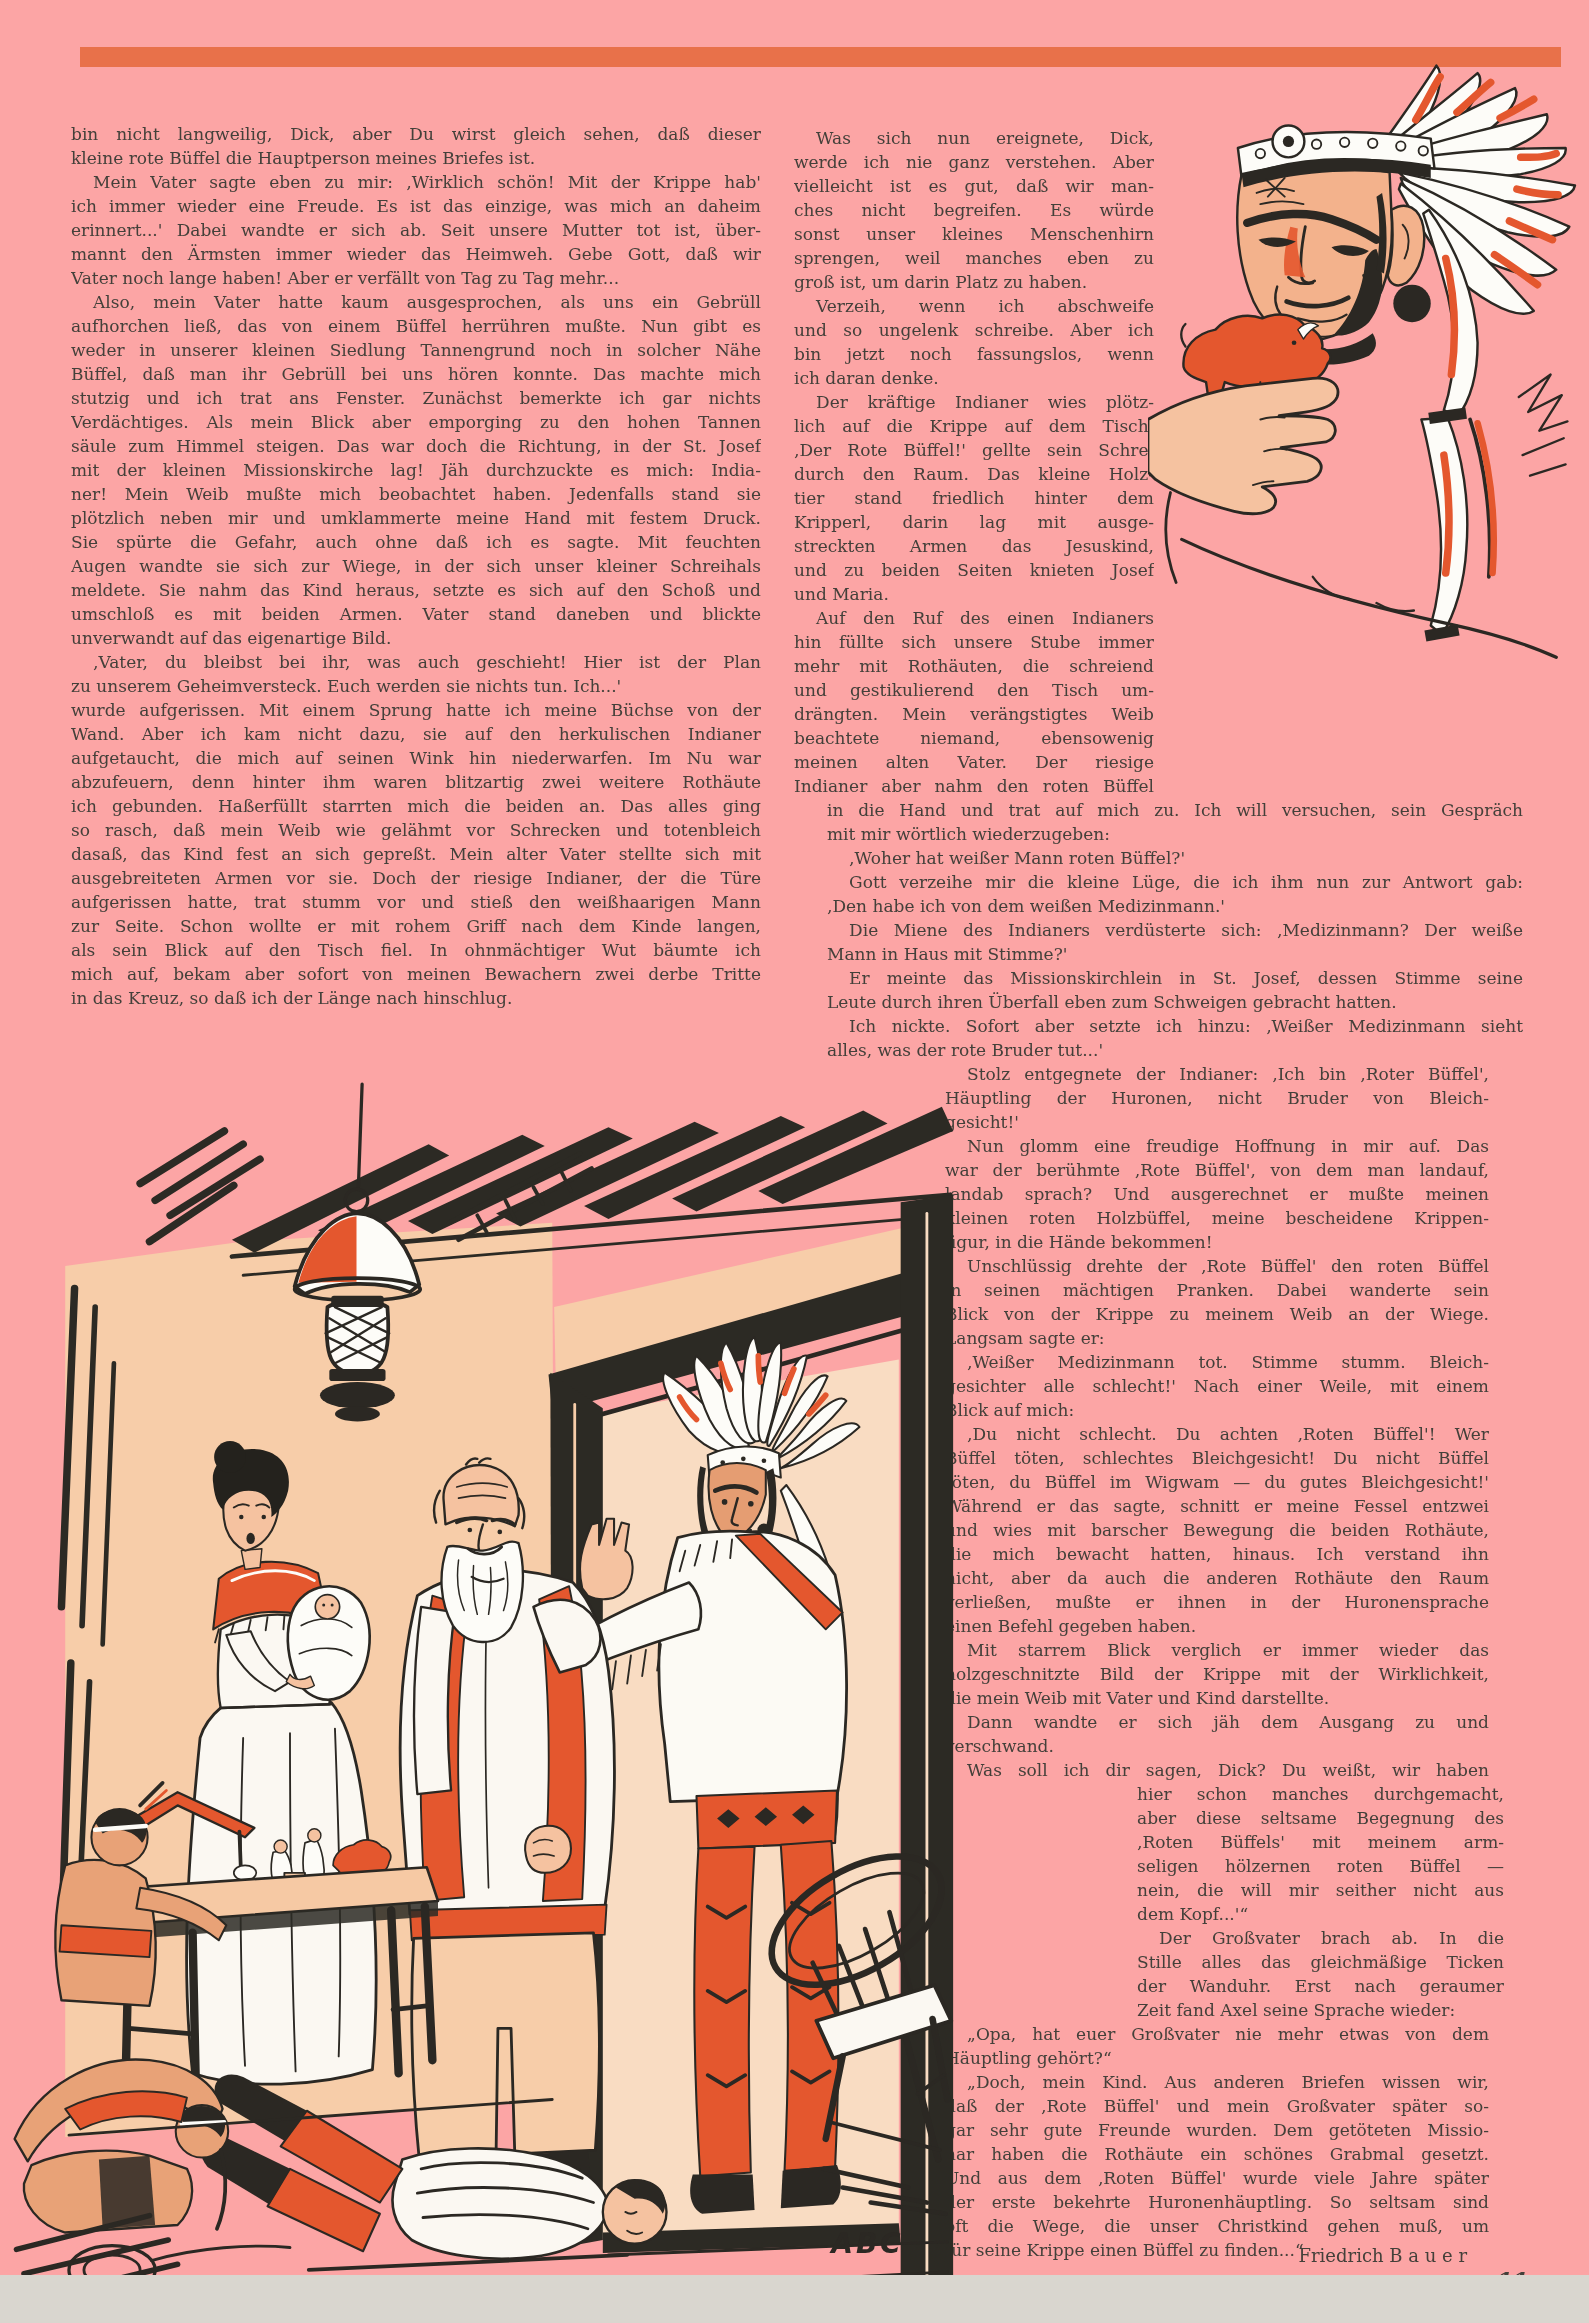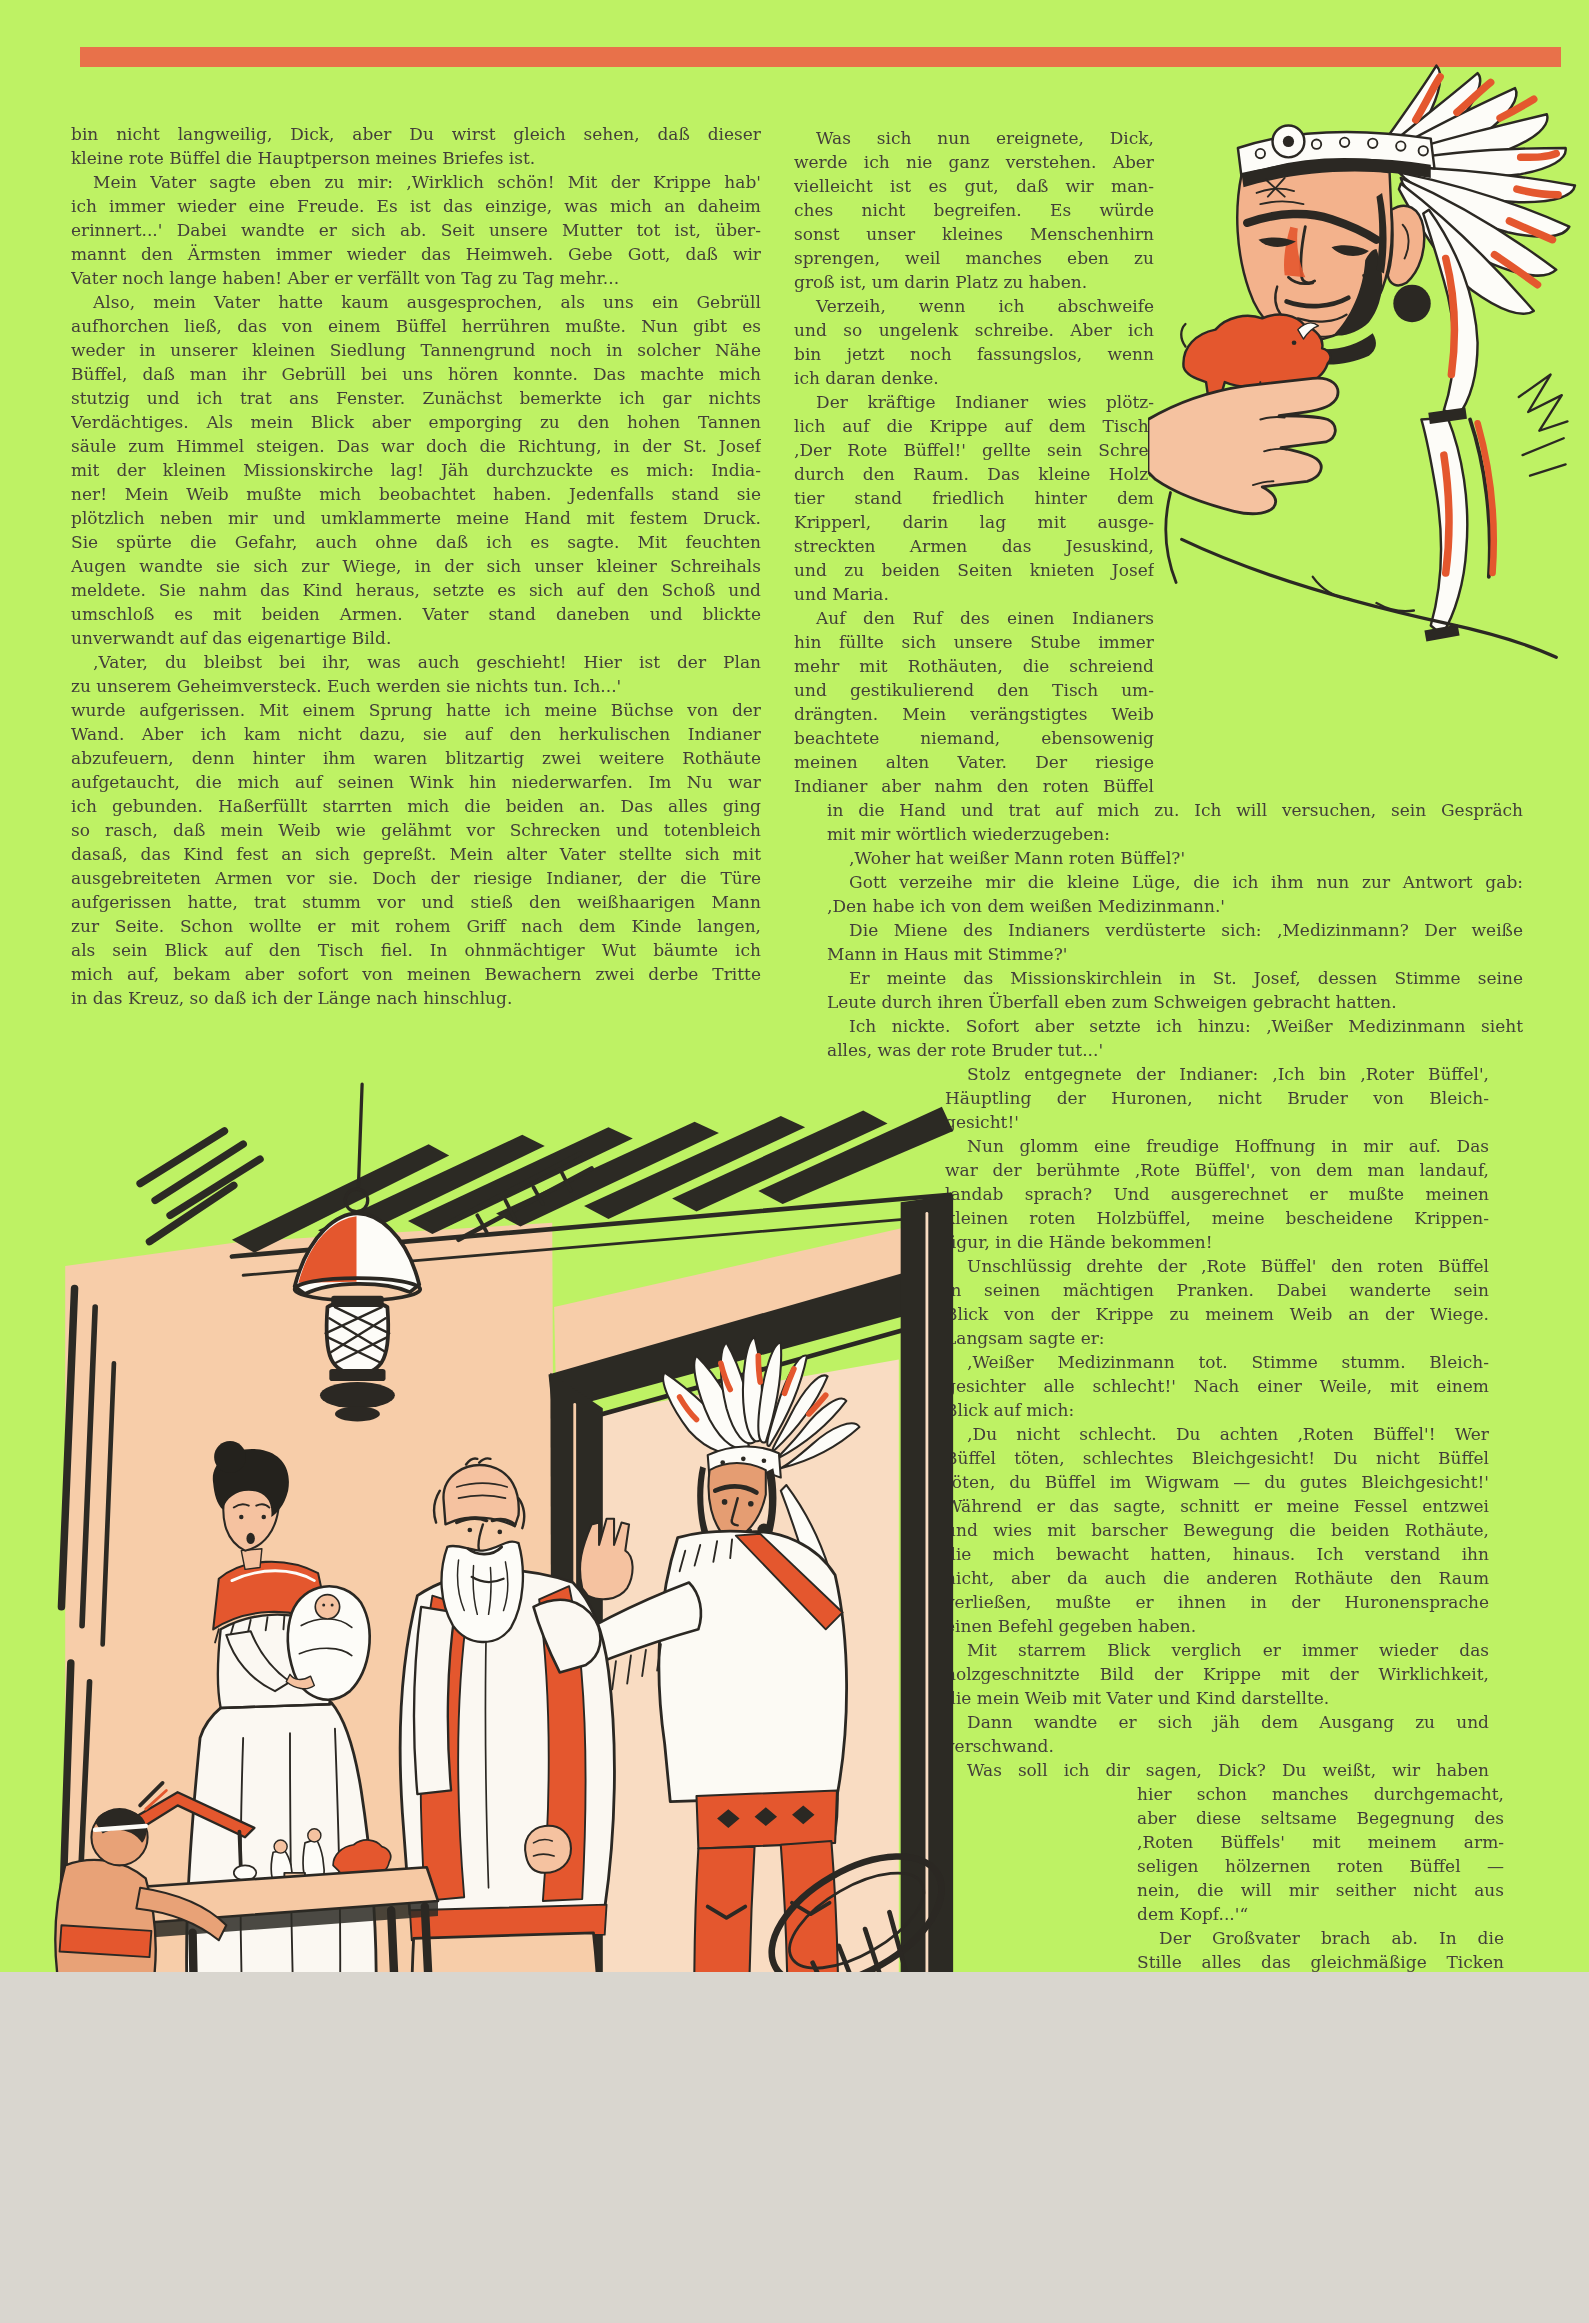--- a/index.html
+++ b/index.html
@@ -1,16 +1,16 @@
 <!DOCTYPE html>
 <html style="font-size:15px"><head>
 <meta charset="utf-8">
 <style>
   html,body{margin:0;padding:0;background:#d9d6cf;}
-  .page{position:relative;width:1589px;height:1972px;background:#bef264;overflow:hidden;
+  .page{position:relative;width:1589px;height:2275px;background:#fca5a5;overflow:hidden;
         font-family:"DejaVu Serif",serif;color:#44403a;}
   .topbar{position:absolute;left:80px;top:47px;width:1481px;height:19.7px;background:#e8714a;}
   .col{position:absolute;font-size:17px;}
   .lh26  .tl{height:24px;line-height:24px;}
   .lh256 .tl{height:24px;line-height:24px;}
   .tl{text-align:justify;text-align-last:justify;overflow:hidden;white-space:nowrap;}
   .tl.end{text-align-last:left;}
   .tl.ind{text-indent:1.3em;}
   .author{position:absolute;left:945px;top:2245px;width:522px;font-size:18px;text-align:right;}
   .pagenum{position:absolute;left:1497px;top:2267px;font-size:22.5px;font-weight:bold;font-style:italic;}
@@ -44,22 +44,22 @@
       <div class="tl">plötzlich neben mir und umklammerte meine Hand mit festem Druck.</div>
       <div class="tl">Sie spürte die Gefahr, auch ohne daß ich es sagte. Mit feuchten</div>
       <div class="tl">Augen wandte sie sich zur Wiege, in der sich unser kleiner Schreihals</div>
       <div class="tl">meldete. Sie nahm das Kind heraus, setzte es sich auf den Schoß und</div>
       <div class="tl">umschloß es mit beiden Armen. Vater stand daneben und blickte</div>
       <div class="tl end">unverwandt auf das eigenartige Bild.</div>
       <div class="tl ind">‚Vater, du bleibst bei ihr, was auch geschieht! Hier ist der Plan</div>
       <div class="tl end">zu unserem Geheimversteck. Euch werden sie nichts tun. Ich...'</div>
       <div class="tl">wurde aufgerissen. Mit einem Sprung hatte ich meine Büchse von der</div>
       <div class="tl">Wand. Aber ich kam nicht dazu, sie auf den herkulischen Indianer</div>
+      <div class="tl">aufgetaucht, die mich auf seinen Wink hin niederwarfen. Im Nu war</div>
       <div class="tl">abzufeuern, denn hinter ihm waren blitzartig zwei weitere Rothäute</div>
-      <div class="tl">aufgetaucht, die mich auf seinen Wink hin niederwarfen. Im Nu war</div>
       <div class="tl">ich gebunden. Haßerfüllt starrten mich die beiden an. Das alles ging</div>
       <div class="tl">so rasch, daß mein Weib wie gelähmt vor Schrecken und totenbleich</div>
       <div class="tl">dasaß, das Kind fest an sich gepreßt. Mein alter Vater stellte sich mit</div>
       <div class="tl">ausgebreiteten Armen vor sie. Doch der riesige Indianer, der die Türe</div>
       <div class="tl">aufgerissen hatte, trat stumm vor und stieß den weißhaarigen Mann</div>
       <div class="tl">zur Seite. Schon wollte er mit rohem Griff nach dem Kinde langen,</div>
       <div class="tl">als sein Blick auf den Tisch fiel. In ohnmächtiger Wut bäumte ich</div>
       <div class="tl">mich auf, bekam aber sofort von meinen Bewachern zwei derbe Tritte</div>
       <div class="tl end">in das Kreuz, so daß ich der Länge nach hinschlug.</div>
     </div>

